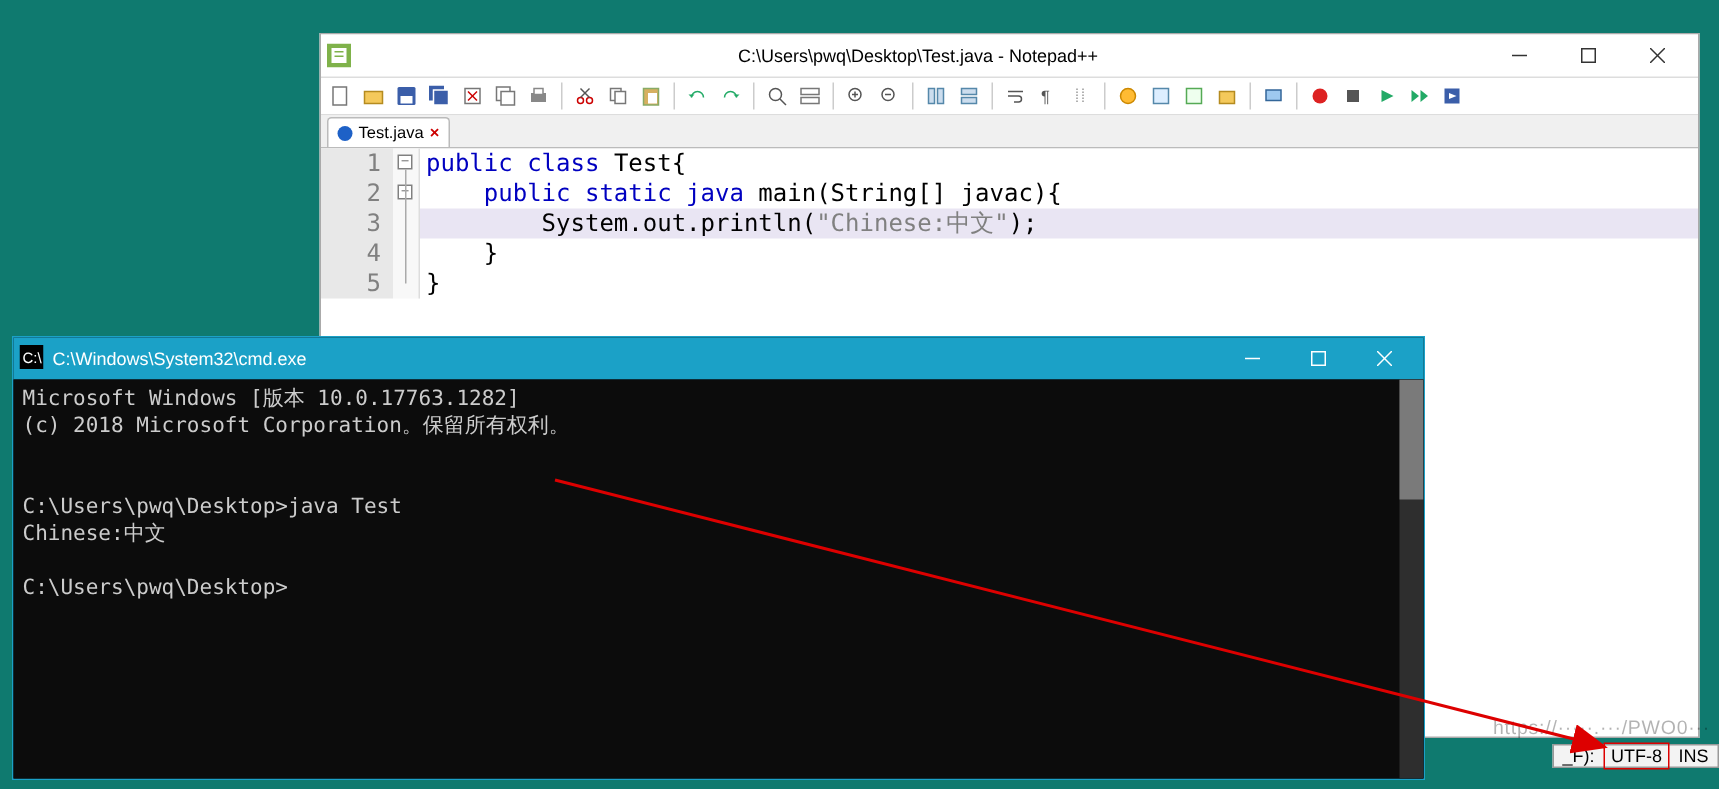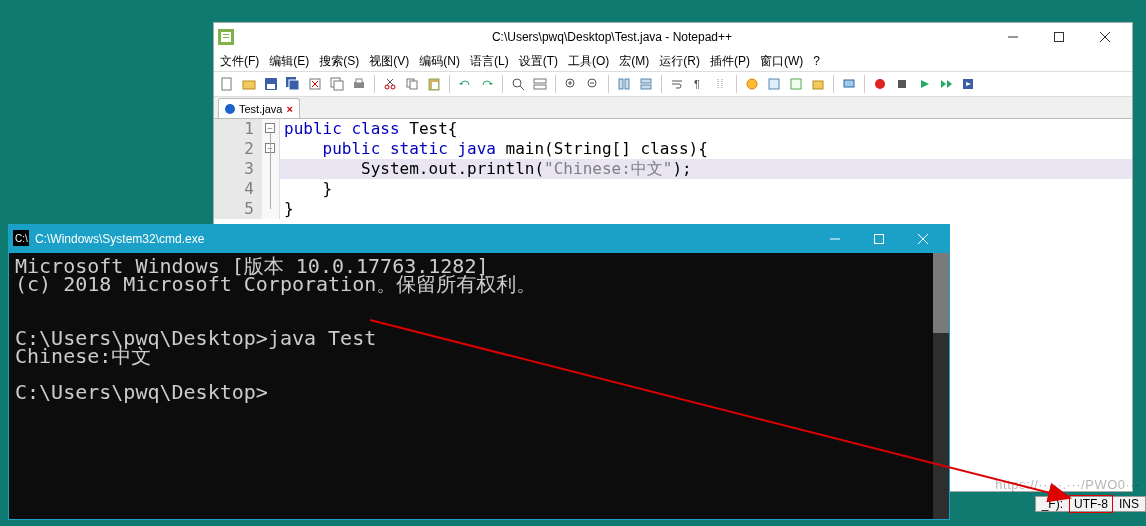--- a/index.html
+++ b/index.html
@@ -149,21 +149,21 @@
     gap:6px;
     font-size:12px;
   }
   .cmd-titlebar .win-btns .win-btn { color:#fff; width:44px; }
   .cmd-body {
     position:relative;
     height:calc(100% - 28px);
     background:#0c0c0c;
     color:#ccc;
     font-family: "NSimSun","SimSun", Consolas, monospace;
-    font-size:20px;
+    font-size:14px;
     padding:4px 4px 4px 6px;
     overflow:hidden;
   }
   .cmd-line { height:18px; line-height:18px; white-space:pre; }
   .utf8-box {
     display:inline-block;
     border:1px solid #d00;
     padding:0 2px;
     line-height:16px;
   }
@@ -246,35 +246,20 @@
         </div>
       <div class="win-btn">
           <svg width="10" height="10">
             <line x1="0" y1="0" x2="10" y2="10" stroke="#333"></line>
             <line x1="10" y1="0" x2="0" y2="10" stroke="#333"></line>
           </svg>
         </div>
     </div>
   </div>
 
-  <div class="npp-menubar">
-    <span>文件(F)</span>
-    <span>编辑(E)</span>
-    <span>搜索(S)</span>
-    <span>视图(V)</span>
-    <span>编码(N)</span>
-    <span>语言(L)</span>
-    <span>设置(T)</span>
-    <span>工具(O)</span>
-    <span>宏(M)</span>
-    <span>运行(R)</span>
-    <span>插件(P)</span>
-    <span>窗口(W)</span>
-    <span>?</span>
-  </div>
 
   <div class="npp-toolbar">
     <div class="tb-icon">
         <svg width="14" height="14">
           <rect x="2" y="1" width="9" height="12" fill="#fff" stroke="#777"></rect>
         </svg>
       </div>
     <div class="tb-icon">
         <svg width="14" height="14">
           <rect x="1" y="4" width="12" height="8" fill="#f4c95b" stroke="#b58b1f"></rect>
@@ -475,21 +460,21 @@
       <div>4</div>
       <div>5</div>
     </div>
     <div class="fold-col">
       <div class="fold-box" style="top:4px">−</div>
       <div class="fold-box" style="top:24px">−</div>
       <div class="fold-line" style="top:14px; height:76px;"></div>
     </div>
     <div class="code-area">
       <div class="code-line"><span class="kw">public</span> <span class="kw">class</span> <span class="ident">Test</span><span class="punct">{</span></div>
-      <div class="code-line"><span>    </span><span class="kw">public</span> <span class="kw">static</span> <span class="kw">java</span> <span class="ident">main</span><span class="punct">(String[] class){</span></div>
+      <div class="code-line"><span>    </span><span class="kw">public</span> <span class="kw">static</span> <span class="kw">java</span> <span class="ident">main</span><span class="punct">(String[] javac){</span></div>
       <div class="code-line hl"><span>        </span><span class="ident">System.out.println(</span><span class="str">"Chinese:中文"</span><span class="punct">);</span></div>
       <div class="code-line"><span>    </span><span class="punct">}</span></div>
       <div class="code-line"><span class="punct">}</span></div>
     </div>
   </div>
 </div>
 
 <div class="cmd-window">
   <div class="cmd-titlebar">
     <span>

